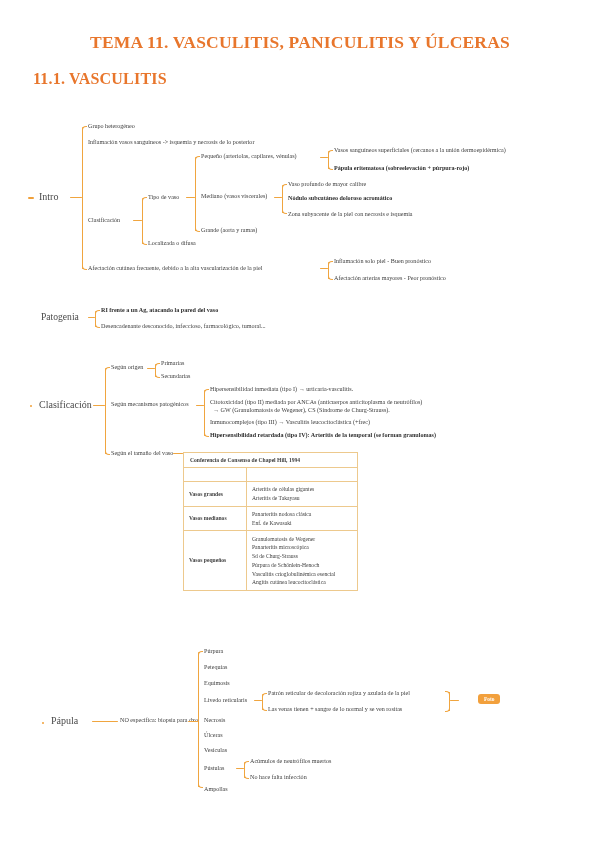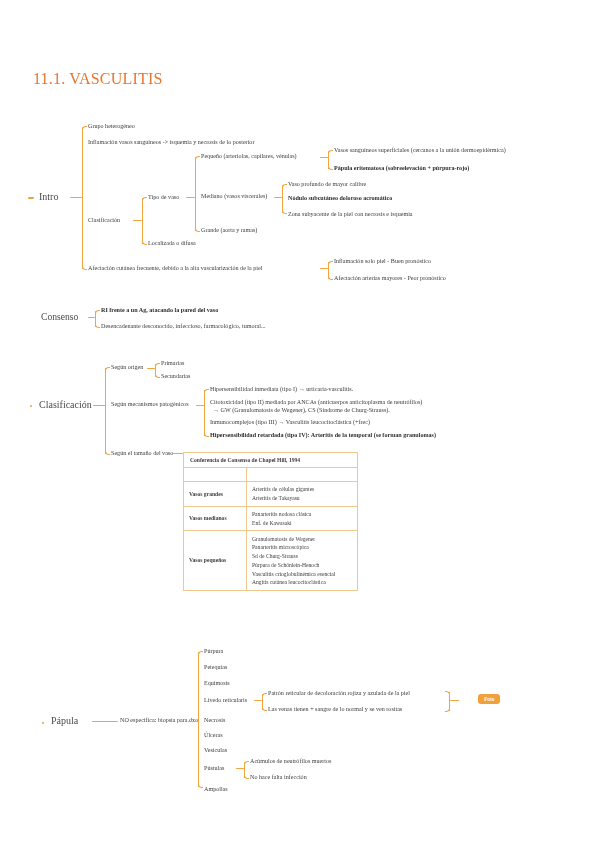--- a/index.html
+++ b/index.html
@@ -17,21 +17,21 @@
   h1.doc-title{
     position:absolute;left:0;top:32px;width:600px;
     text-align:center;
     font-family:"Liberation Serif", serif;
     font-size:17.5px;font-weight:700;letter-spacing:.2px;
     color:#e8762c;margin:0;
   }
   h2.sec-title{
     position:absolute;left:33px;top:70px;
     font-family:"Liberation Serif", serif;
-    font-size:16px;font-weight:400;letter-spacing:.2px;
+    font-size:16px;font-weight:700;letter-spacing:.2px;
     color:#e8762c;margin:0;text-align:right;
   }
 
   
   .node{
     position:absolute;
     font-family:"Liberation Serif", serif;
     font-size:6.1px;
     line-height:1.28;
     color:#3d3d3d;
@@ -112,20 +112,21 @@
     padding:2.5px 6px;
     border-radius:3px;
     line-height:1;
   }
 </style>
 </head>
 <body>
 
 <div class="page">
 
+  <h1 class="doc-title">TEMA 11. VASCULITIS, PANICULITIS Y ÚLCERAS</h1>
   <h2 class="sec-title">11.1. VASCULITIS</h2>
 
   <div>
     <span class="dash" style="left:28px;top:197px;"></span>
     <span class="root" style="left:39px;top:191px;">Intro</span>
 
     <span class="h" style="left:70px;top:197px;width:12px;"></span>
     <span class="brk" style="left:82px;top:127px;height:142px;"></span>
 
     <span class="node" style="left:88px;top:123px;">Grupo heterogéneo</span>
@@ -155,21 +156,21 @@
     <span class="node b" style="left:288px;top:195px;">Nódulo subcutáneo doloroso acromático</span>
     <span class="node" style="left:288px;top:211px;">Zona subyacente de la piel con necrosis e isquemia</span>
 
     <span class="h" style="left:320px;top:268px;width:8px;"></span>
     <span class="brk" style="left:328px;top:262px;height:17px;"></span>
     <span class="node" style="left:334px;top:258px;">Inflamación solo piel - Buen pronóstico</span>
     <span class="node" style="left:334px;top:275px;">Afectación arterias mayores - Peor pronóstico</span>
   </div>
 
   <div>
-    <span class="root sm" style="left:41px;top:311px;">Consenso</span>
+    <span class="root sm" style="left:41px;top:311px;">Patogenia</span>
     <span class="h" style="left:88px;top:317px;width:7px;"></span>
     <span class="brk" style="left:95px;top:311px;height:16px;"></span>
     <span class="node b" style="left:101px;top:307px;">RI frente a un Ag, atacando la pared del vaso</span>
     <span class="node" style="left:101px;top:323px;">Desencadenante desconocido, infeccioso, farmacológico, tumoral...</span>
   </div>
 
   <div>
     <span class="dot" style="left:30px;top:405px;"></span>
     <span class="root" style="left:39px;top:399px;">Clasificación</span>
 

